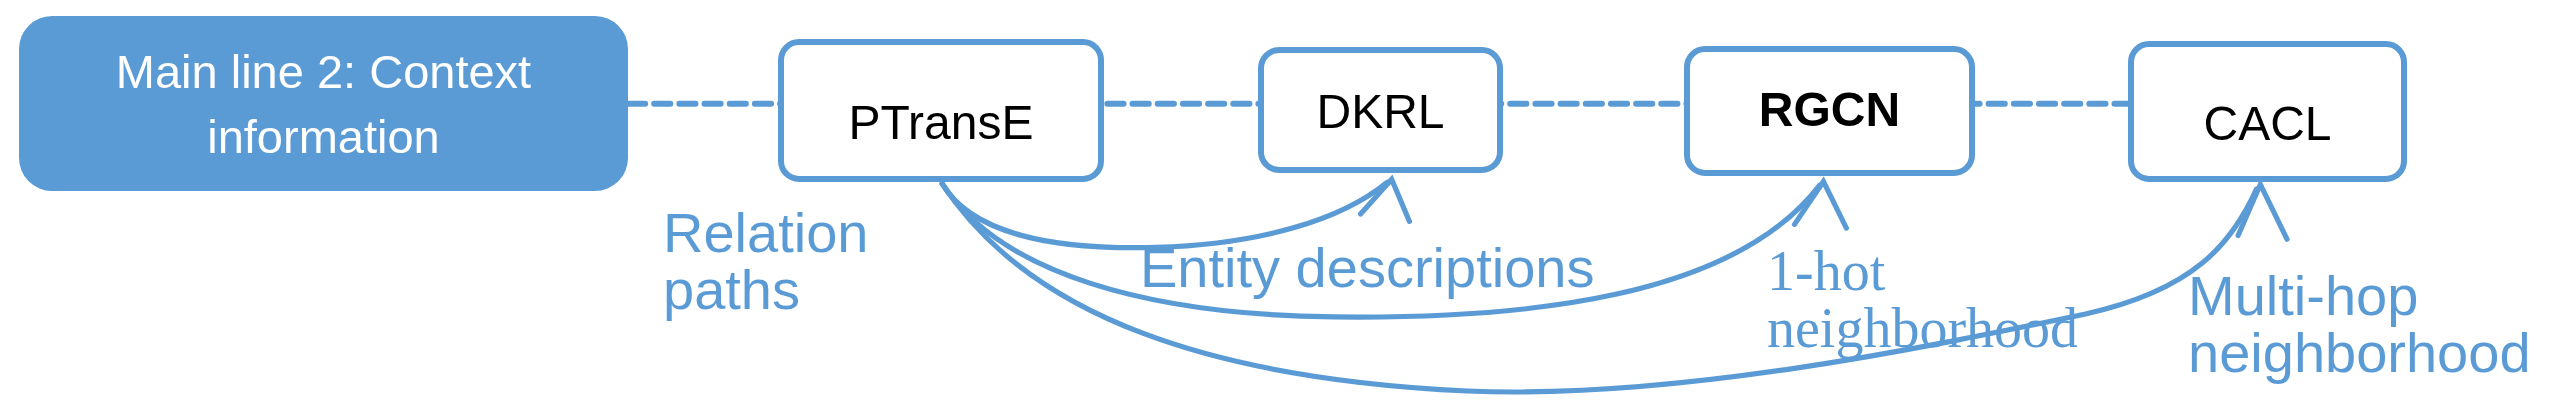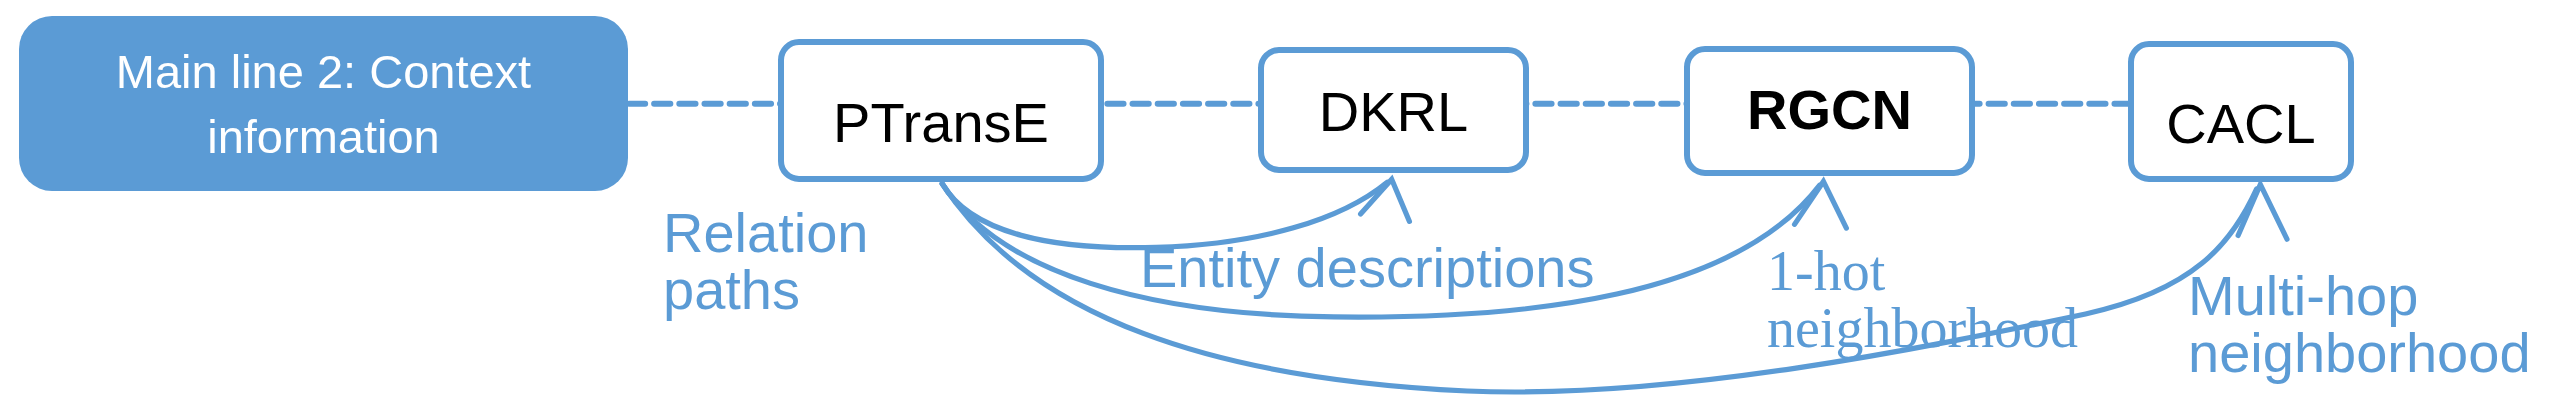--- a/index.html
+++ b/index.html
@@ -30,28 +30,28 @@
   .node{
     position:absolute;
     background:#ffffff;
     border:6.7px solid var(--accent);
     border-radius:21px;
     display:flex; align-items:center; justify-content:center;
     box-sizing:border-box;
   }
   .node .label{
     color:var(--ink);
-    font-size:56px;
+    font-size:48px;
     line-height:56px;
     white-space:nowrap;
   }
   .node-ptranse{left:778px; top:39px;  width:326px; height:143px;}
-  .node-dkrl   {left:1258px; top:47px;  width:271px; height:126px;}
+  .node-dkrl   {left:1258px; top:47px;  width:245px; height:126px;}
   .node-rgcn   {left:1684px; top:46px;  width:291px; height:130px;font-weight:bold;}
-  .node-cacl   {left:2128px; top:41px;  width:226px; height:141px;}
+  .node-cacl   {left:2128px; top:41px;  width:279px; height:141px;}
   .node-ptranse .label{transform:translateY(12px);}
   .node-dkrl    .label{transform:translateY(1.5px);}
   .node-rgcn    .label{transform:translateY(-0.7px);}
   .node-cacl    .label{transform:translateY(12px);}
   .connector-layer{
     position:absolute; left:0; top:0;
     width:2576px; height:411px;
     pointer-events:none;
   }
   .connector-layer path, .connector-layer line{

